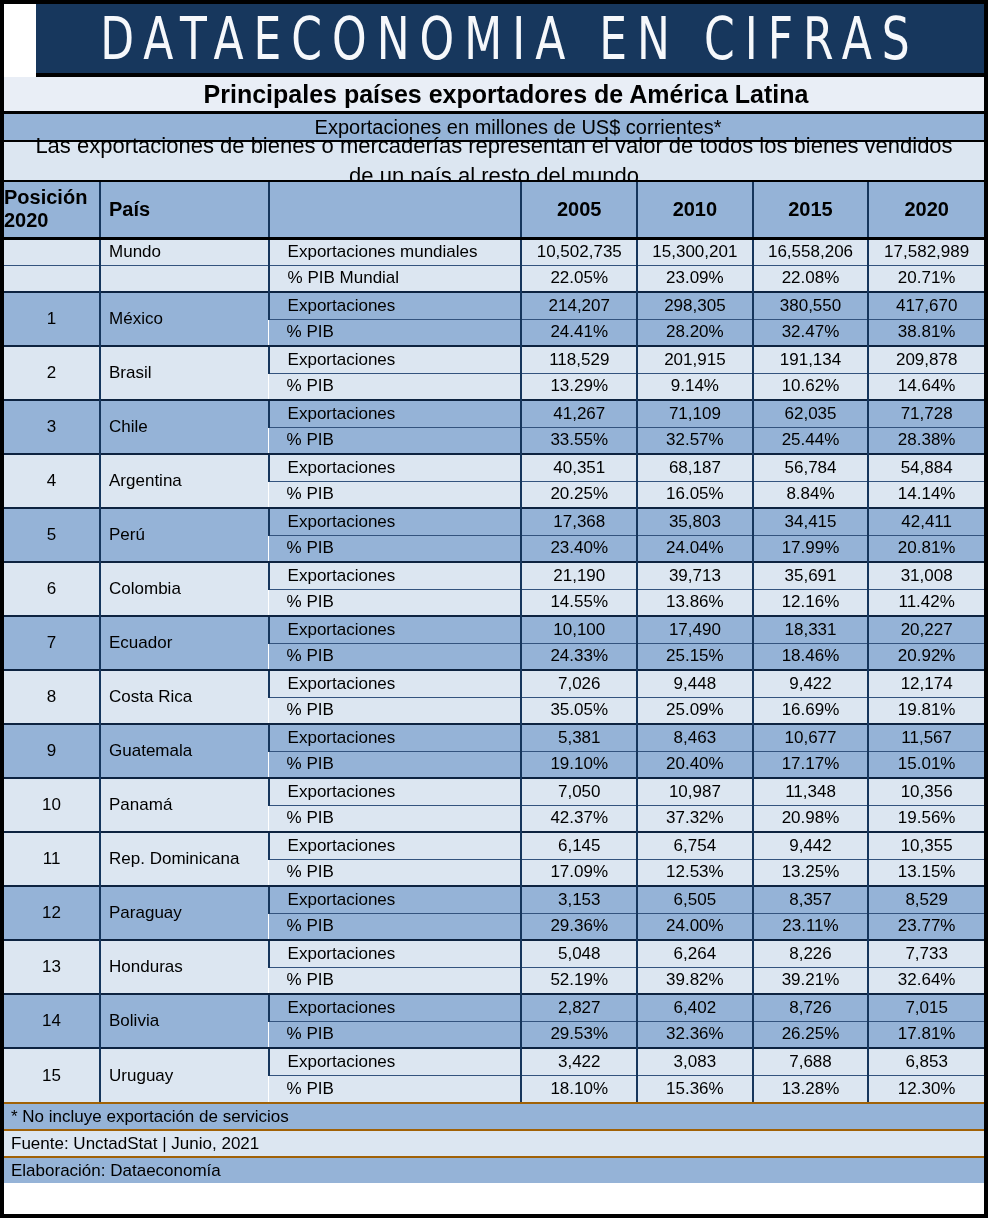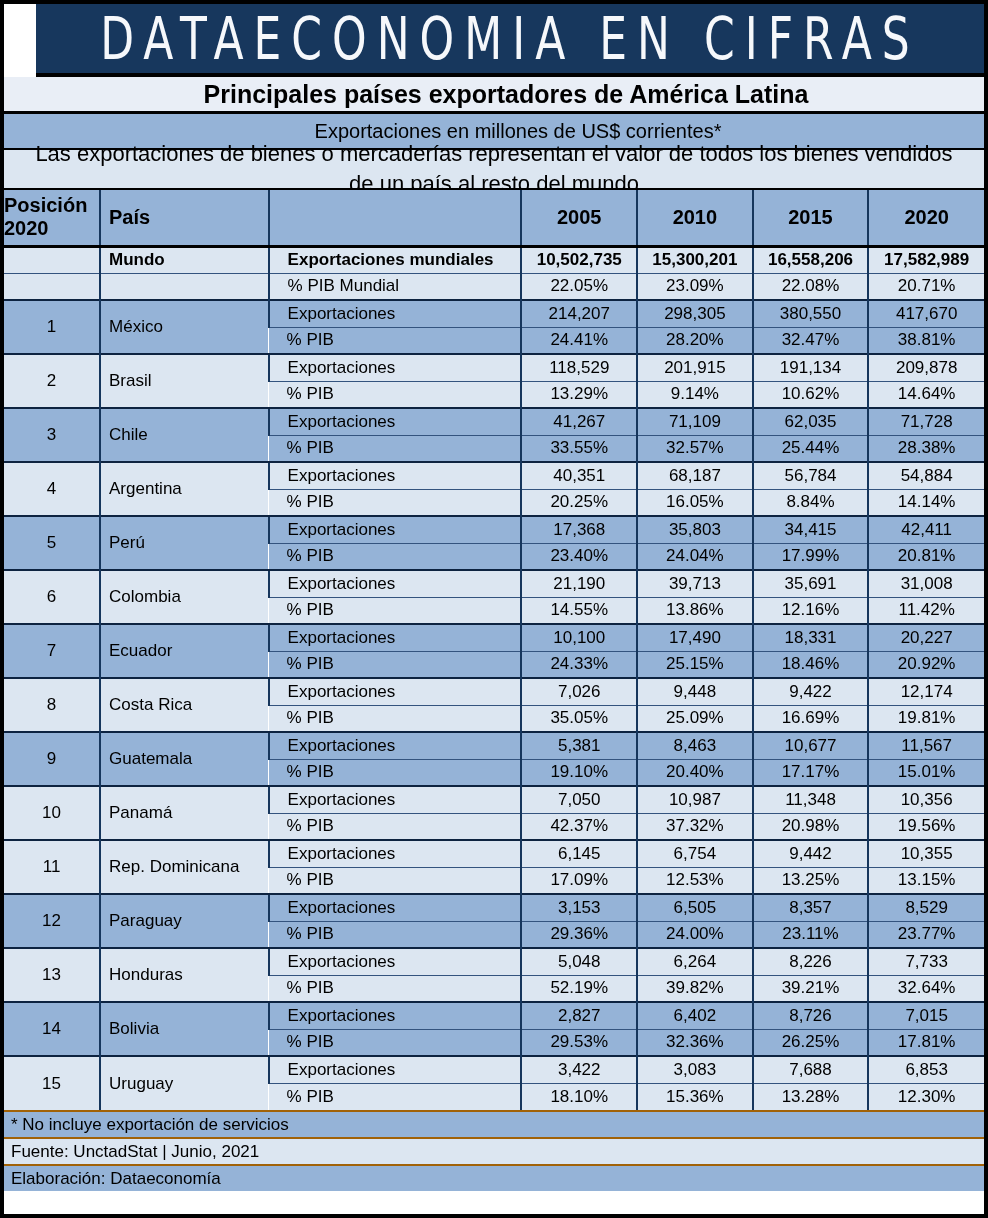--- a/index.html
+++ b/index.html
@@ -39,21 +39,21 @@
     background: #e9eef6;
     height: 37px;
     border-bottom: 3px solid #000;
     display: flex; align-items: center; justify-content: center;
     font-size: 25px; font-weight: bold;
     flex: none;
     padding-left: 24px;
   }
   .subtitle-row {
     background: #95b3d7;
-    height: 36px;
+    height: 28px;
     border-bottom: 2px solid #000;
     display: flex; align-items: center; justify-content: center;
     font-size: 20px;
     flex: none;
     padding-left: 48px;
   }
   .desc-row {
     background: #dce6f1;
     height: 40px;
     border-bottom: 2px solid #000;
@@ -99,21 +99,21 @@
   td + td, th + th { border-left: 2px solid #16365c; }
   
   tbody tr td { border-top: 1px solid #33537e; }
   tbody tr:first-child td { border-top: none; }
   
   tbody tr.block-start td { border-top: 2px solid #0d2340; }
   .c-pos { text-align: center; }
   .c-country { text-align: left; padding-left: 8px; }
   .c-label { text-align: left; padding-left: 18px; }
   .c-val { text-align: center; }
-  .bold { font-weight: bold; }
+  .bold { font-weight: normal; }
   
   .footer-row {
     height: 27px;
     border-top: 2px solid #a16207;
     display: flex; align-items: center;
     font-size: 17px;
     padding-left: 7px;
     flex: none;
   }
   .footer-blue  { background: #95b3d7; }

